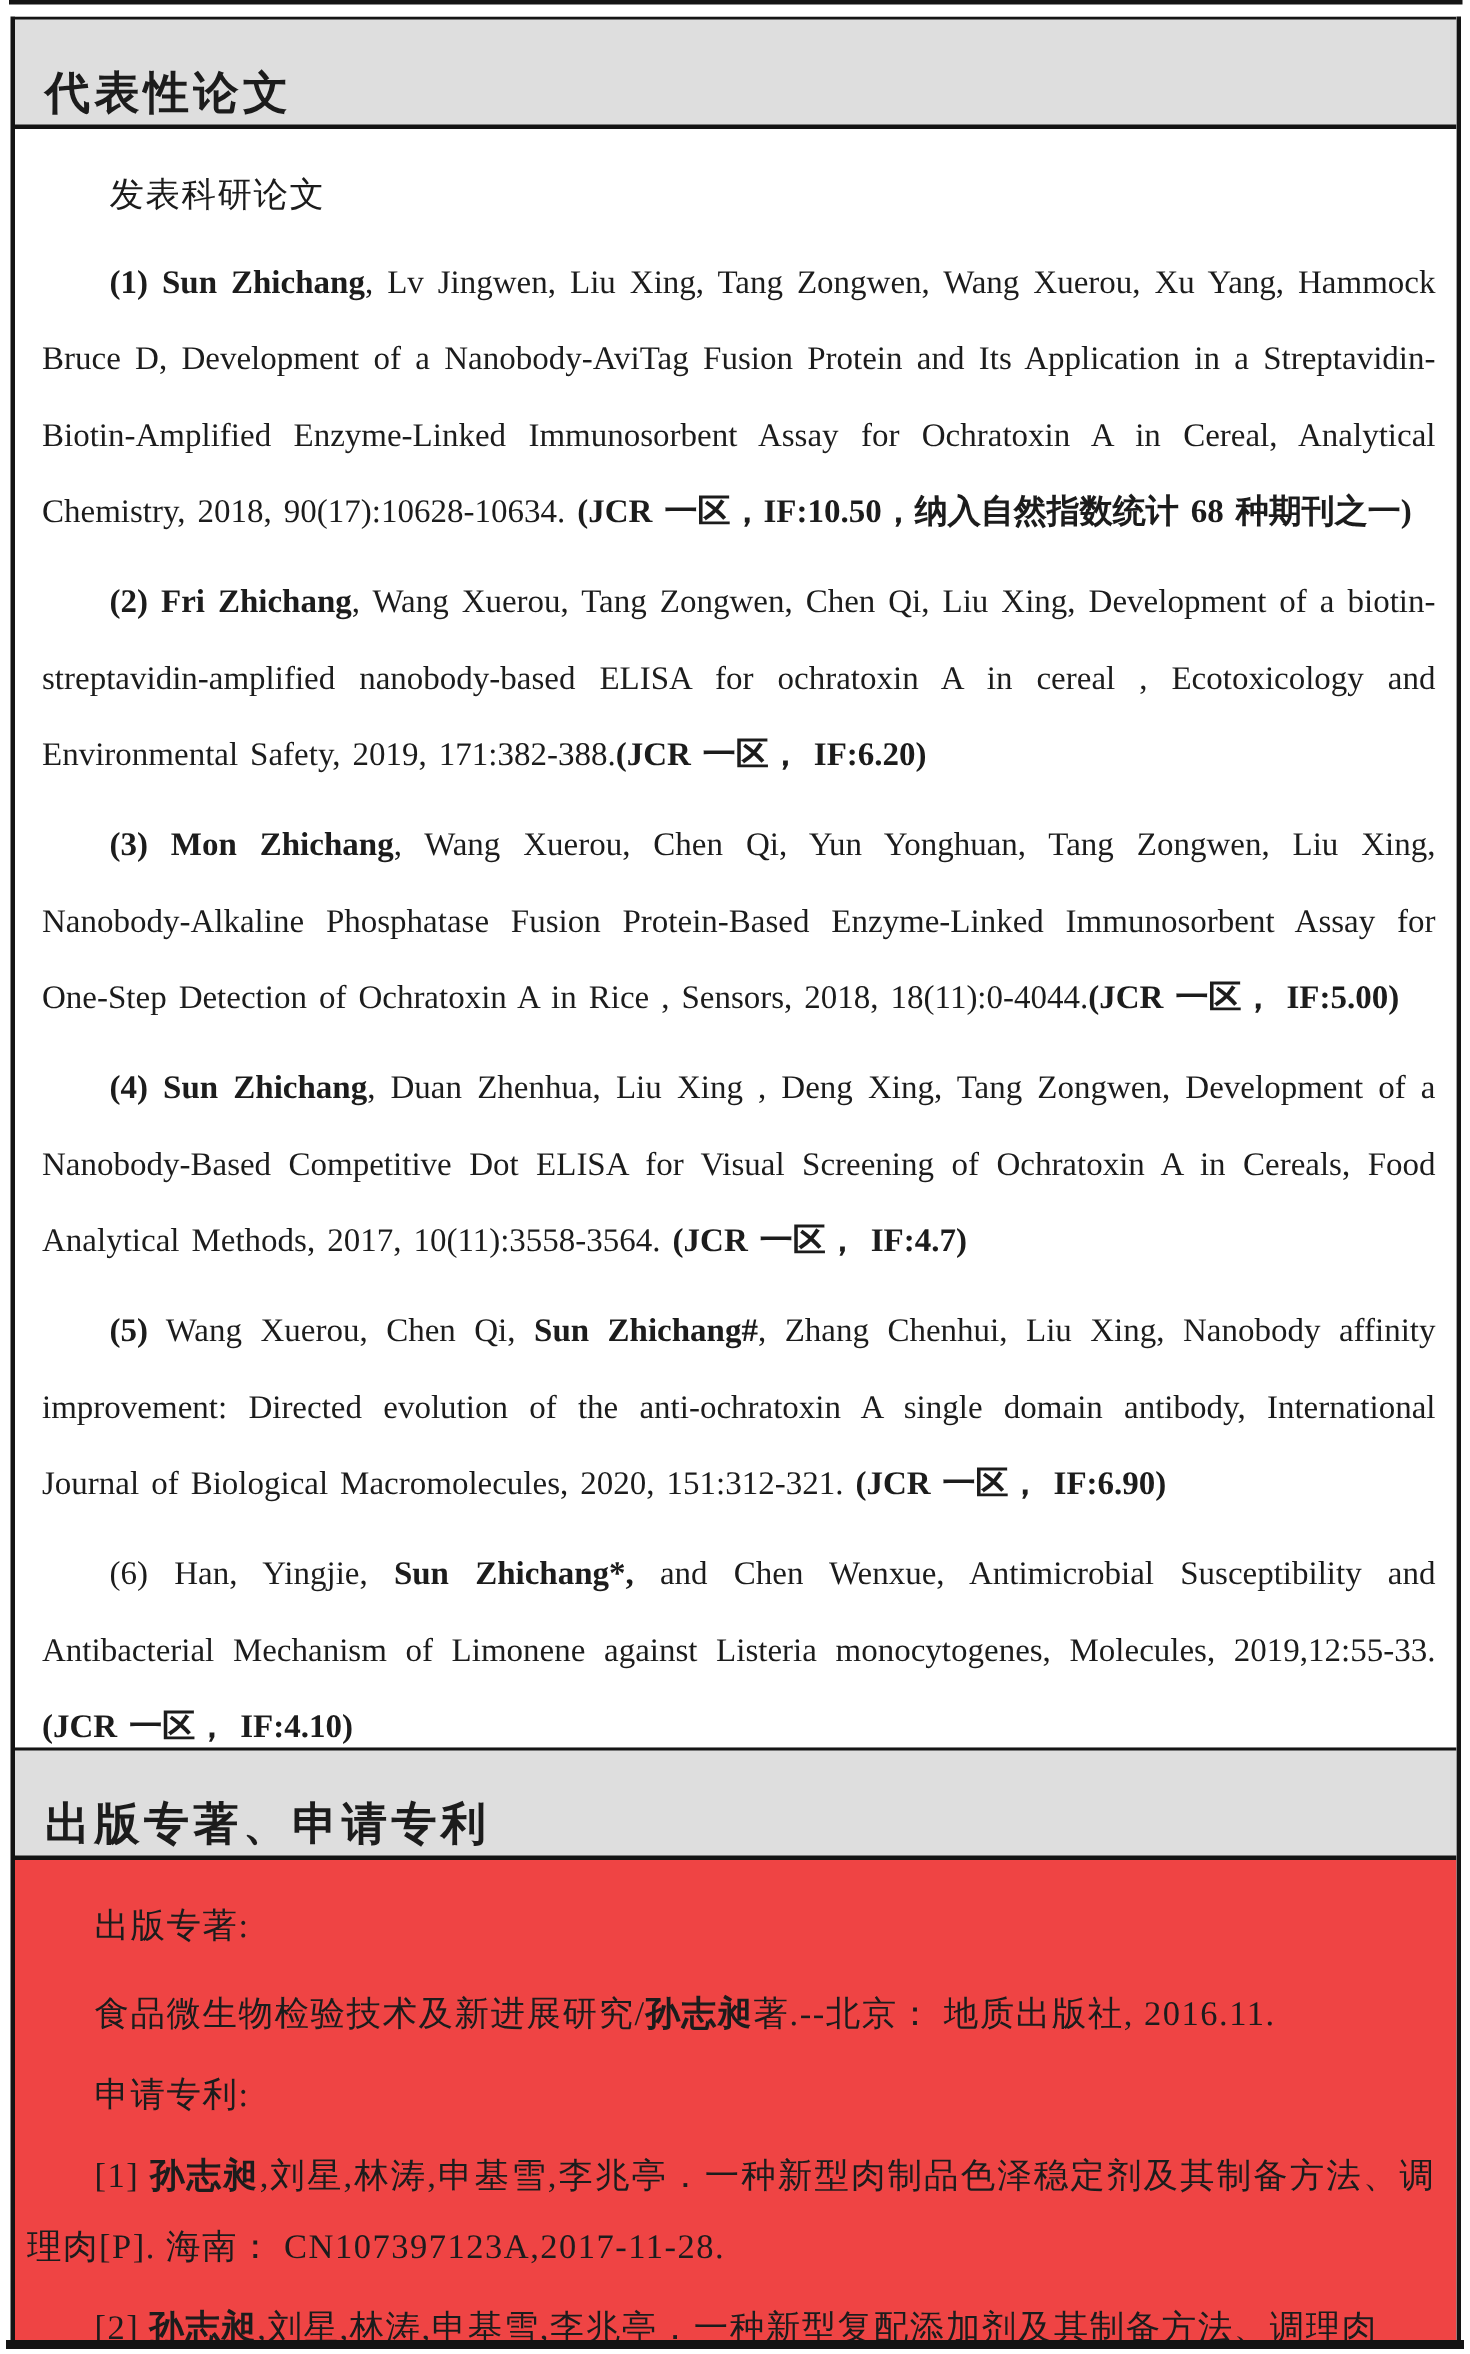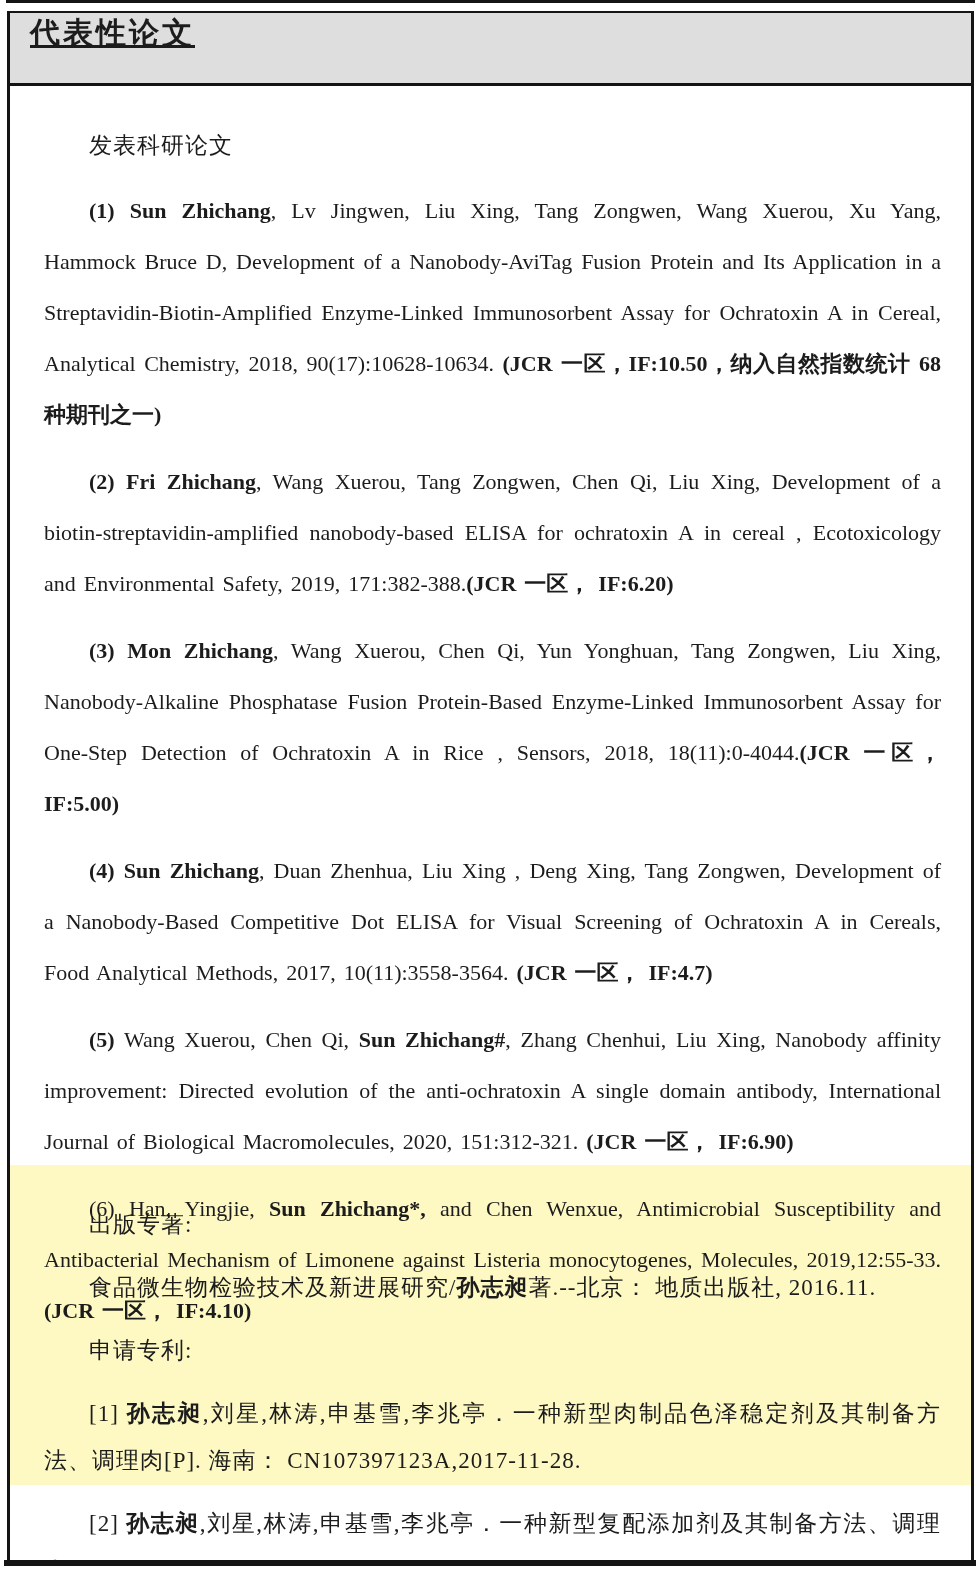--- a/index.html
+++ b/index.html
@@ -19,32 +19,32 @@
     position:absolute;left:7px;top:11px;width:967px;height:1549px;
     box-sizing:border-box;overflow:hidden;
     border-left:3px solid var(--border-c);
     border-right:3px solid var(--border-c);
   }
   .row{box-sizing:border-box;}
   .sec-header{
     height:75px;background:var(--header-bg);
     border-top:2px solid var(--border-c);
     border-bottom:3px solid var(--border-c);
-    display:flex;align-items:flex-start;padding-left:20px;text-decoration:underline;
+    display:flex;align-items:flex-end;padding-left:20px;
   }
   .sec-header .hdr-text{
     font-size:30px;font-weight:bold;letter-spacing:3px;
   }
   .body-papers{
     height:1079px;padding:20px 14px 0 18px;background:#fff;
   }
   .body-patents{
-    height:320px;padding:20px 14px 0 18px;background:#fef9c3;
+    height:320px;padding:20px 14px 0 8px;background:#ef4444;
   }
-  p{margin:16px;}
+  p{margin:0;}
   .cn-line{
     font-size:23px;line-height:47px;letter-spacing:1px;
   }
   .indent{text-indent:45px;}
   .pub{
     font-size:22px;line-height:51px;text-align:justify;
     text-indent:45px;margin-top:9px;word-spacing:2.5px;
   }
   .pat{
     font-size:23px;line-height:47px;text-align:justify;
@@ -68,20 +68,23 @@
   <div class="row body-papers">
     <p class="cn-line indent">发表科研论文</p>
     <p class="pub"><span class="b">(1) Sun Zhichang</span><span>, Lv Jingwen, Liu Xing, Tang Zongwen, Wang Xuerou, Xu Yang, Hammock Bruce D, Development of a Nanobody-AviTag Fusion Protein and Its Application in a Streptavidin-Biotin-Amplified Enzyme-Linked Immunosorbent Assay for Ochratoxin A in Cereal, Analytical Chemistry, 2018, 90(17):10628-10634. </span><span class="b">(JCR 一区，IF:10.50，纳入自然指数统计 68 种期刊之一)</span></p>
     <p class="pub"><span class="b">(2) Fri Zhichang</span><span>, Wang Xuerou, Tang Zongwen, Chen Qi, Liu Xing, Development of a biotin-streptavidin-amplified nanobody-based ELISA for ochratoxin A in cereal , Ecotoxicology and Environmental Safety, 2019, 171:382-388.</span><span class="b">(JCR 一区， IF:6.20)</span></p>
     <p class="pub"><span class="b">(3) Mon Zhichang</span><span>, Wang Xuerou, Chen Qi, Yun Yonghuan, Tang Zongwen, Liu Xing, Nanobody-Alkaline Phosphatase Fusion Protein-Based Enzyme-Linked Immunosorbent Assay for One-Step Detection of Ochratoxin A in Rice , Sensors, 2018, 18(11):0-4044.</span><span class="b">(JCR 一区， IF:5.00)</span></p>
     <p class="pub"><span class="b">(4) Sun Zhichang</span><span>, Duan Zhenhua, Liu Xing , Deng Xing, Tang Zongwen,  Development of a Nanobody-Based Competitive Dot ELISA for Visual Screening of Ochratoxin A in Cereals, Food Analytical Methods, 2017, 10(11):3558-3564. </span><span class="b">(JCR 一区， IF:4.7)</span></p>
     <p class="pub"><span class="b">(5)</span><span> Wang Xuerou, Chen Qi, </span><span class="b">Sun Zhichang#</span><span>, Zhang Chenhui, Liu Xing, Nanobody affinity improvement: Directed evolution of the anti-ochratoxin A single domain antibody, International Journal of Biological Macromolecules, 2020, 151:312-321. </span><span class="b">(JCR 一区， IF:6.90)</span></p>
     <p class="pub"><span>(6) Han, Yingjie, </span><span class="b">Sun Zhichang*,</span><span> and Chen Wenxue, Antimicrobial Susceptibility and Antibacterial Mechanism of Limonene against Listeria monocytogenes, Molecules, 2019,12:55-33.</span><span class="b">(JCR 一区， IF:4.10)</span></p>
   </div>
 
+  <div class="row sec-header">
+    <span class="hdr-text">出版专著、申请专利</span>
+  </div>
 
   <div class="row body-patents">
     <p class="cn-line indent">出版专著:</p>
     <p class="cn-line indent mono-line"><span>食品微生物检验技术及新进展研究/</span><span class="b">孙志昶</span><span>著.--北京： 地质出版社, 2016.11.</span></p>
     <p class="cn-line indent label-line">申请专利:</p>
     <p class="pat"><span>[1] </span><span class="b">孙志昶</span><span>,刘星,林涛,申基雪,李兆亭．一种新型肉制品色泽稳定剂及其制备方法、调理肉[P]. 海南： CN107397123A,2017-11-28.</span></p>
     <p class="pat"><span>[2] </span><span class="b">孙志昶</span><span>,刘星,林涛,申基雪,李兆亭．一种新型复配添加剂及其制备方法、调理肉</span></p>
   </div>
 
 </div>

